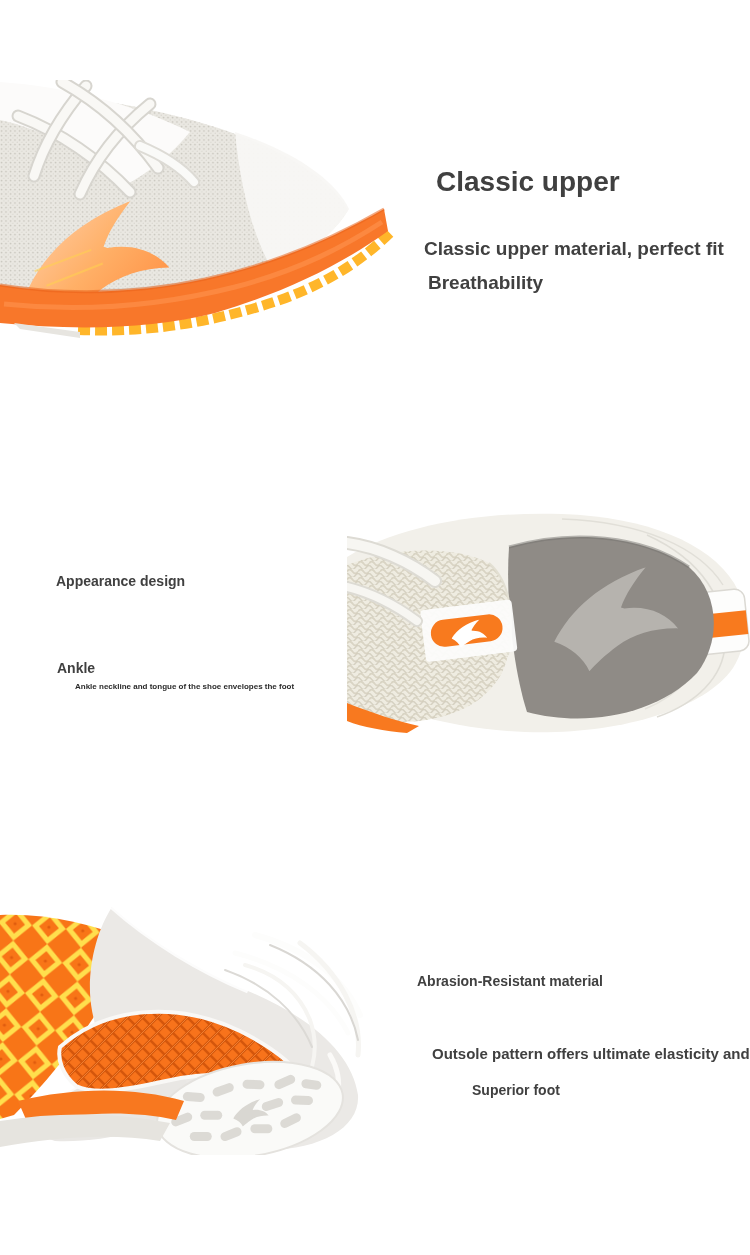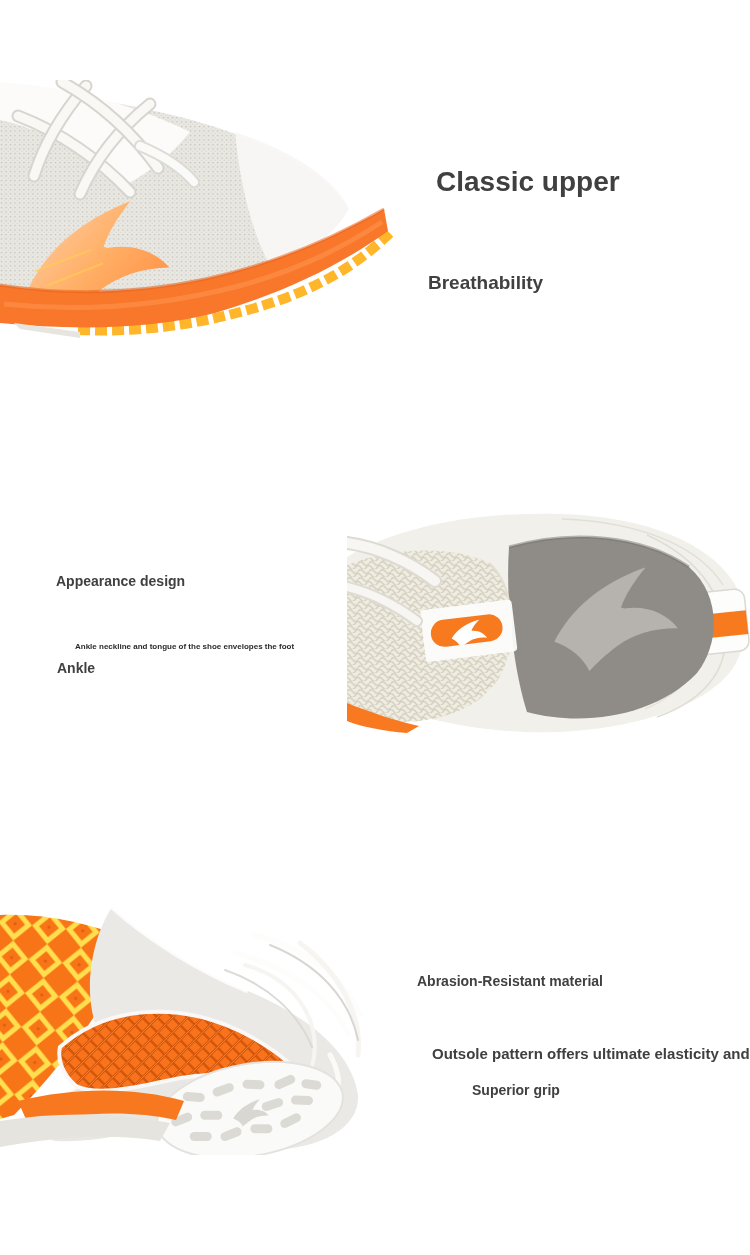--- a/index.html
+++ b/index.html
@@ -10,21 +10,21 @@
     color:#1d1d1d;
     position:relative;
     overflow:hidden;
   }
   .abs{position:absolute;}
   .txt{white-space:nowrap;font-weight:bold;color:#404040;line-height:1.15;}
   .h-xl{font-size:28px;}
   .h-md{font-size:19px;}
   .h-sm{font-size:14px;}
   .h-xs{font-size:15px;}
-  .note{font-size:8px;font-weight:bold;color:#2a2a2a;}
+  .note{font-size:8px;font-weight:bold;color:#2a2a2a;margin-top:40px;}
   .photo{position:absolute;}
   svg{display:block;}
 </style>
 </head>
 <body>
 
 <svg width="0" height="0" style="position:absolute">
   <defs>
     <symbol id="runbird" viewBox="0 0 120 100">
       <path d="M0,60 C22,28 55,7 100,0 C86,13 76,25 69,38 L72,40 C94,42 110,55 118,74 C96,68 76,70 58,79 C45,86 35,93 27,100 C24,84 14,70 0,60 Z"></path>
@@ -94,20 +94,21 @@
         <path d="M0,205 C70,216 140,213 205,199 C270,185 330,160 384,129 L388,151 C340,186 280,214 215,233 C150,250 70,250 0,243 Z" fill="#f8772a"></path>
         <path d="M0,205 C70,216 140,213 205,199 C270,185 330,160 384,129" fill="none" stroke="#e9631a" stroke-width="3" opacity="0.55"></path>
         <path d="M4,224 C80,232 160,226 235,207 C300,190 345,166 382,142" fill="none" stroke="#ff9a55" stroke-width="5" opacity="0.5"></path>
       </g>
 
       <path d="M14,243 L80,252 L80,258 L20,249 Z" fill="#e7e5e0"></path>
     </svg>
   </div>
 
   <div class="abs txt h-xl" style="left:436px;top:166px;">Classic upper</div>
+  <div class="abs txt h-md" style="left:424px;top:238px;">Classic upper material, perfect fit</div>
   <div class="abs txt h-md" style="left:428px;top:272px;">Breathability</div>
 </div>
 
 <div class="abs" style="left:0;top:500px;width:750px;height:400px;">
 
   <div class="abs txt h-sm" style="left:56px;top:73px;">Appearance design</div>
   <div class="abs note" style="left:75px;top:142px;">Ankle neckline and tongue of the shoe envelopes the foot</div>
   <div class="abs txt h-sm" style="left:57px;top:160px;">Ankle</div>
 
   <div class="photo" style="left:347px;top:5px;width:403px;height:235px;">
@@ -209,14 +210,14 @@
         </g>
       </g>
 
       <path d="M18,196 C75,182 135,182 184,196 L176,215 C130,205 75,207 28,219 Z" fill="#f8781f"></path>
       <path d="M0,216 C60,206 120,208 170,218 L160,236 C110,228 55,232 0,242 Z" fill="#e6e4df"></path>
     </svg>
   </div>
 
   <div class="abs txt h-sm" style="left:417px;top:73px;">Abrasion-Resistant material</div>
   <div class="abs txt h-xs" style="left:432px;top:145px;">Outsole pattern offers ultimate elasticity and</div>
-  <div class="abs txt h-sm" style="left:472px;top:182px;">Superior grip</div>
+  <div class="abs txt h-sm" style="left:472px;top:182px;">Superior foot</div>
 </div>
 
 </body></html>

